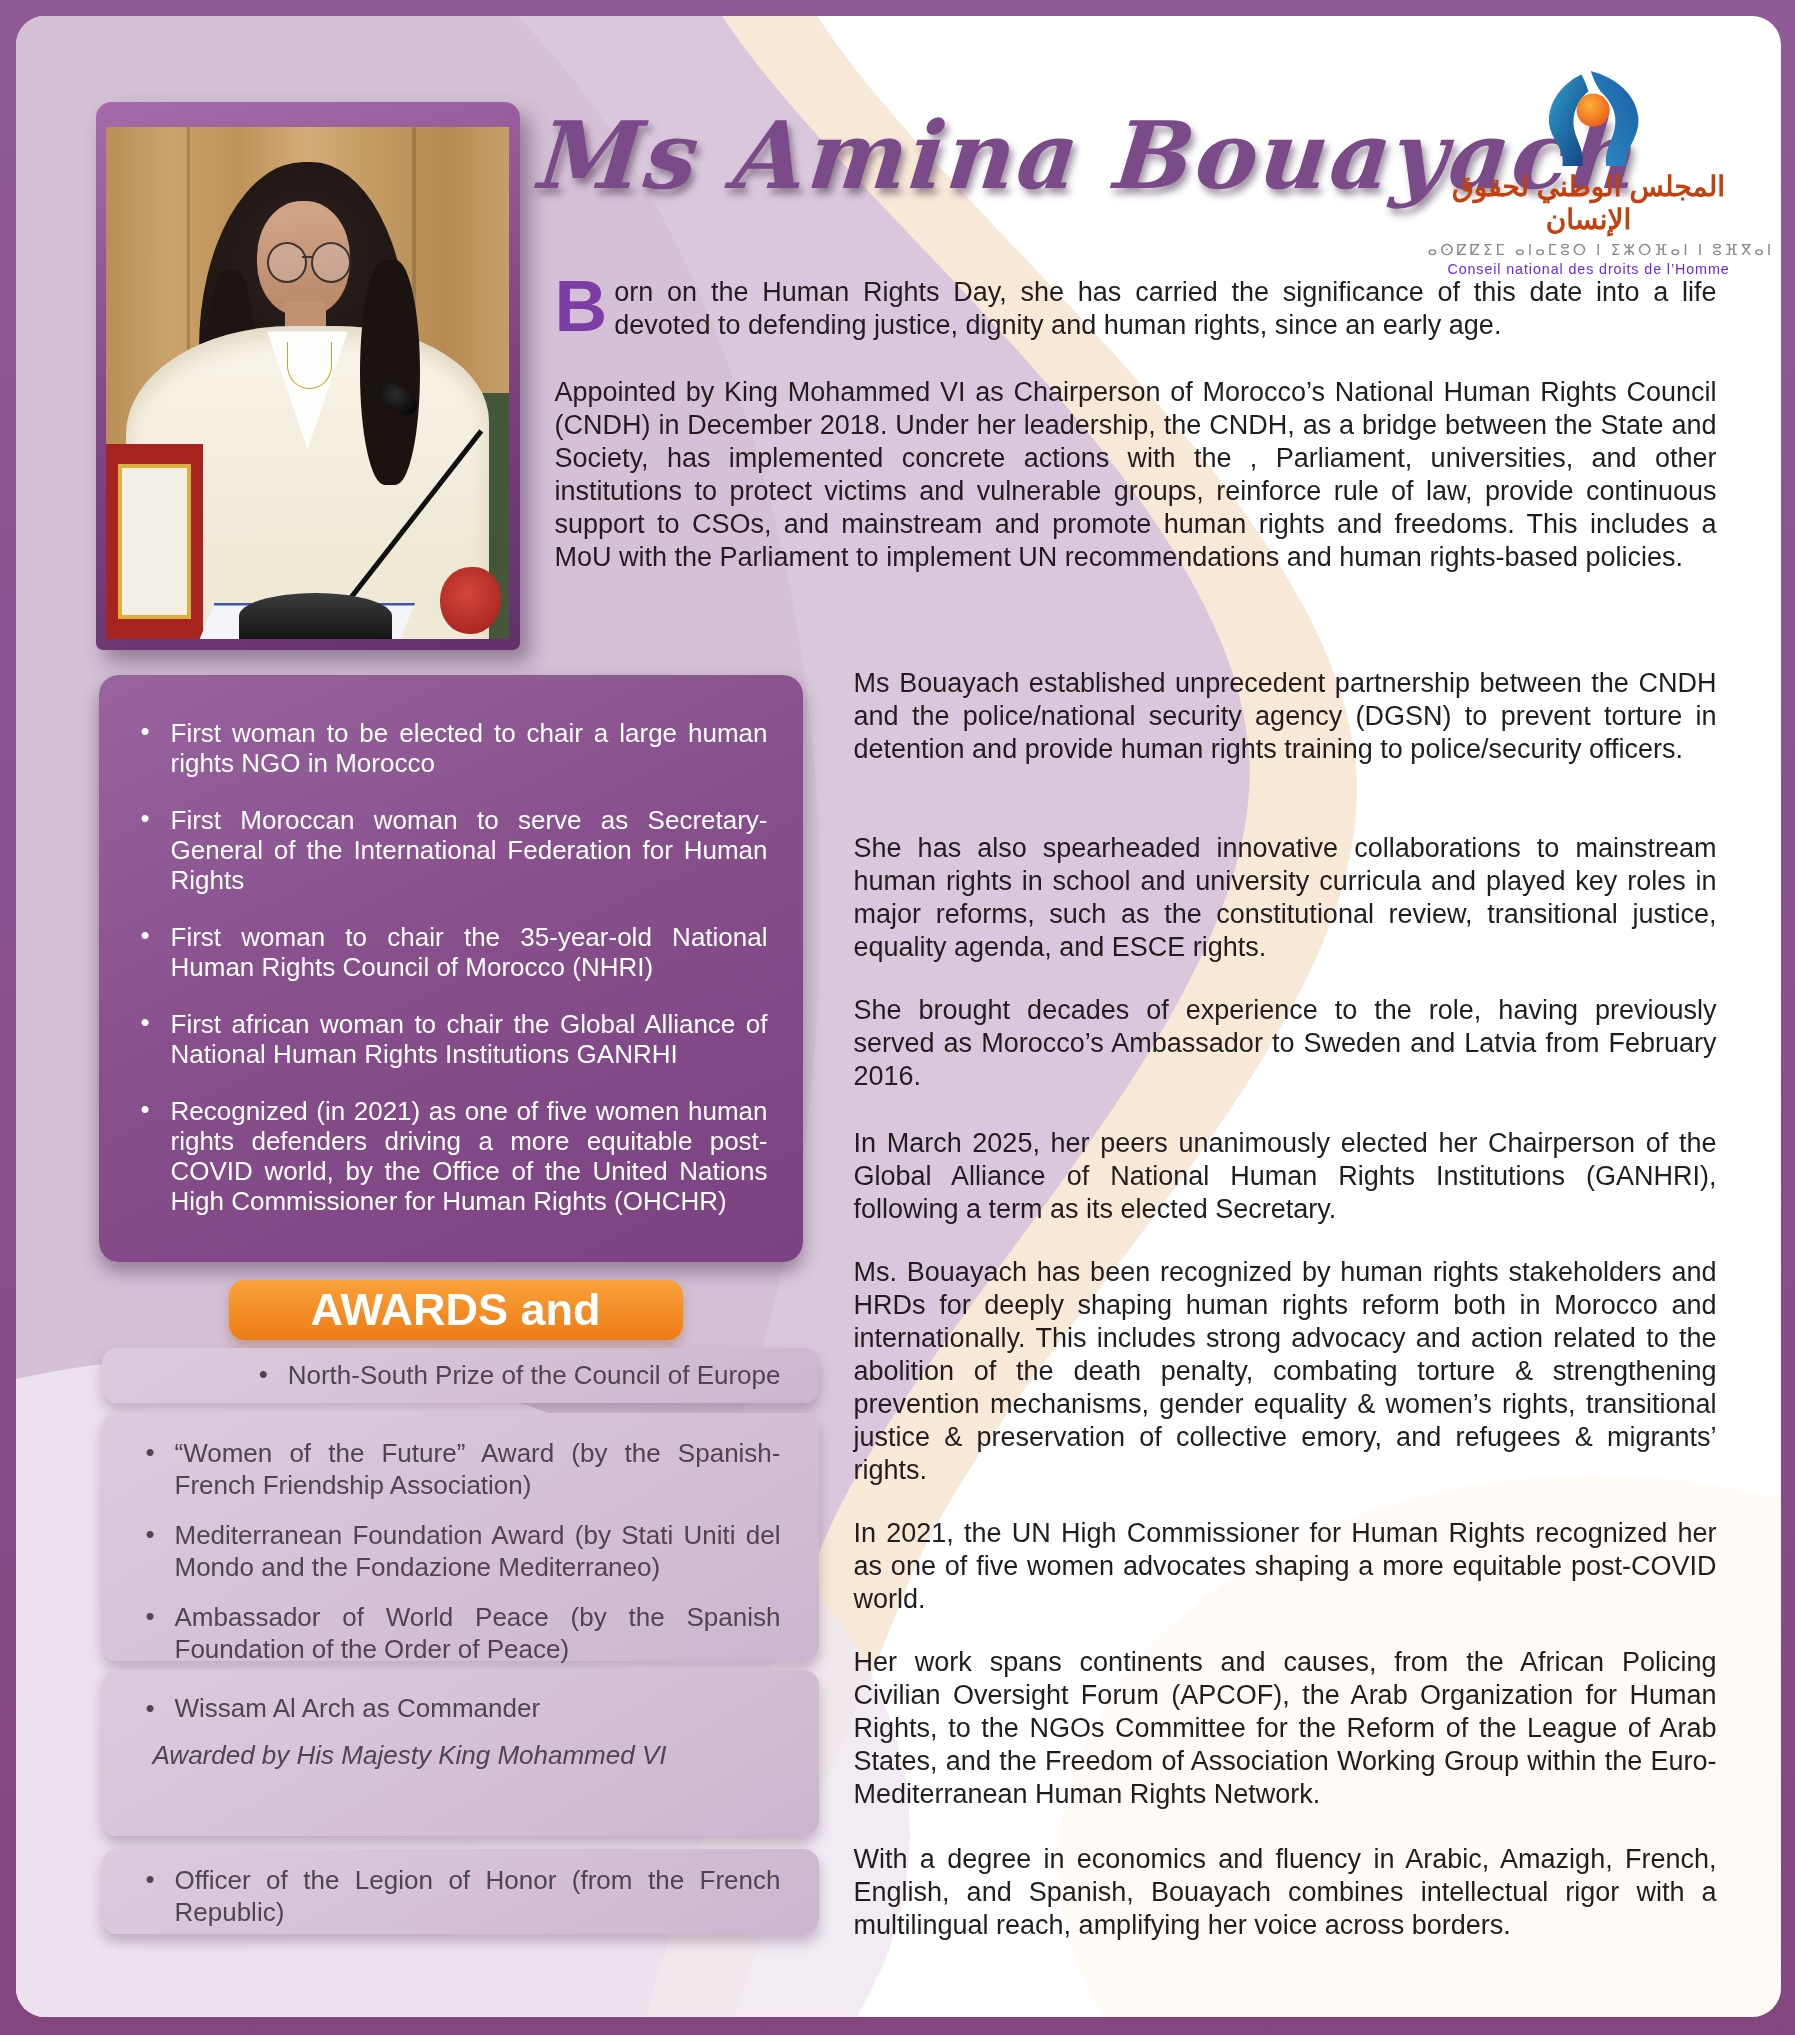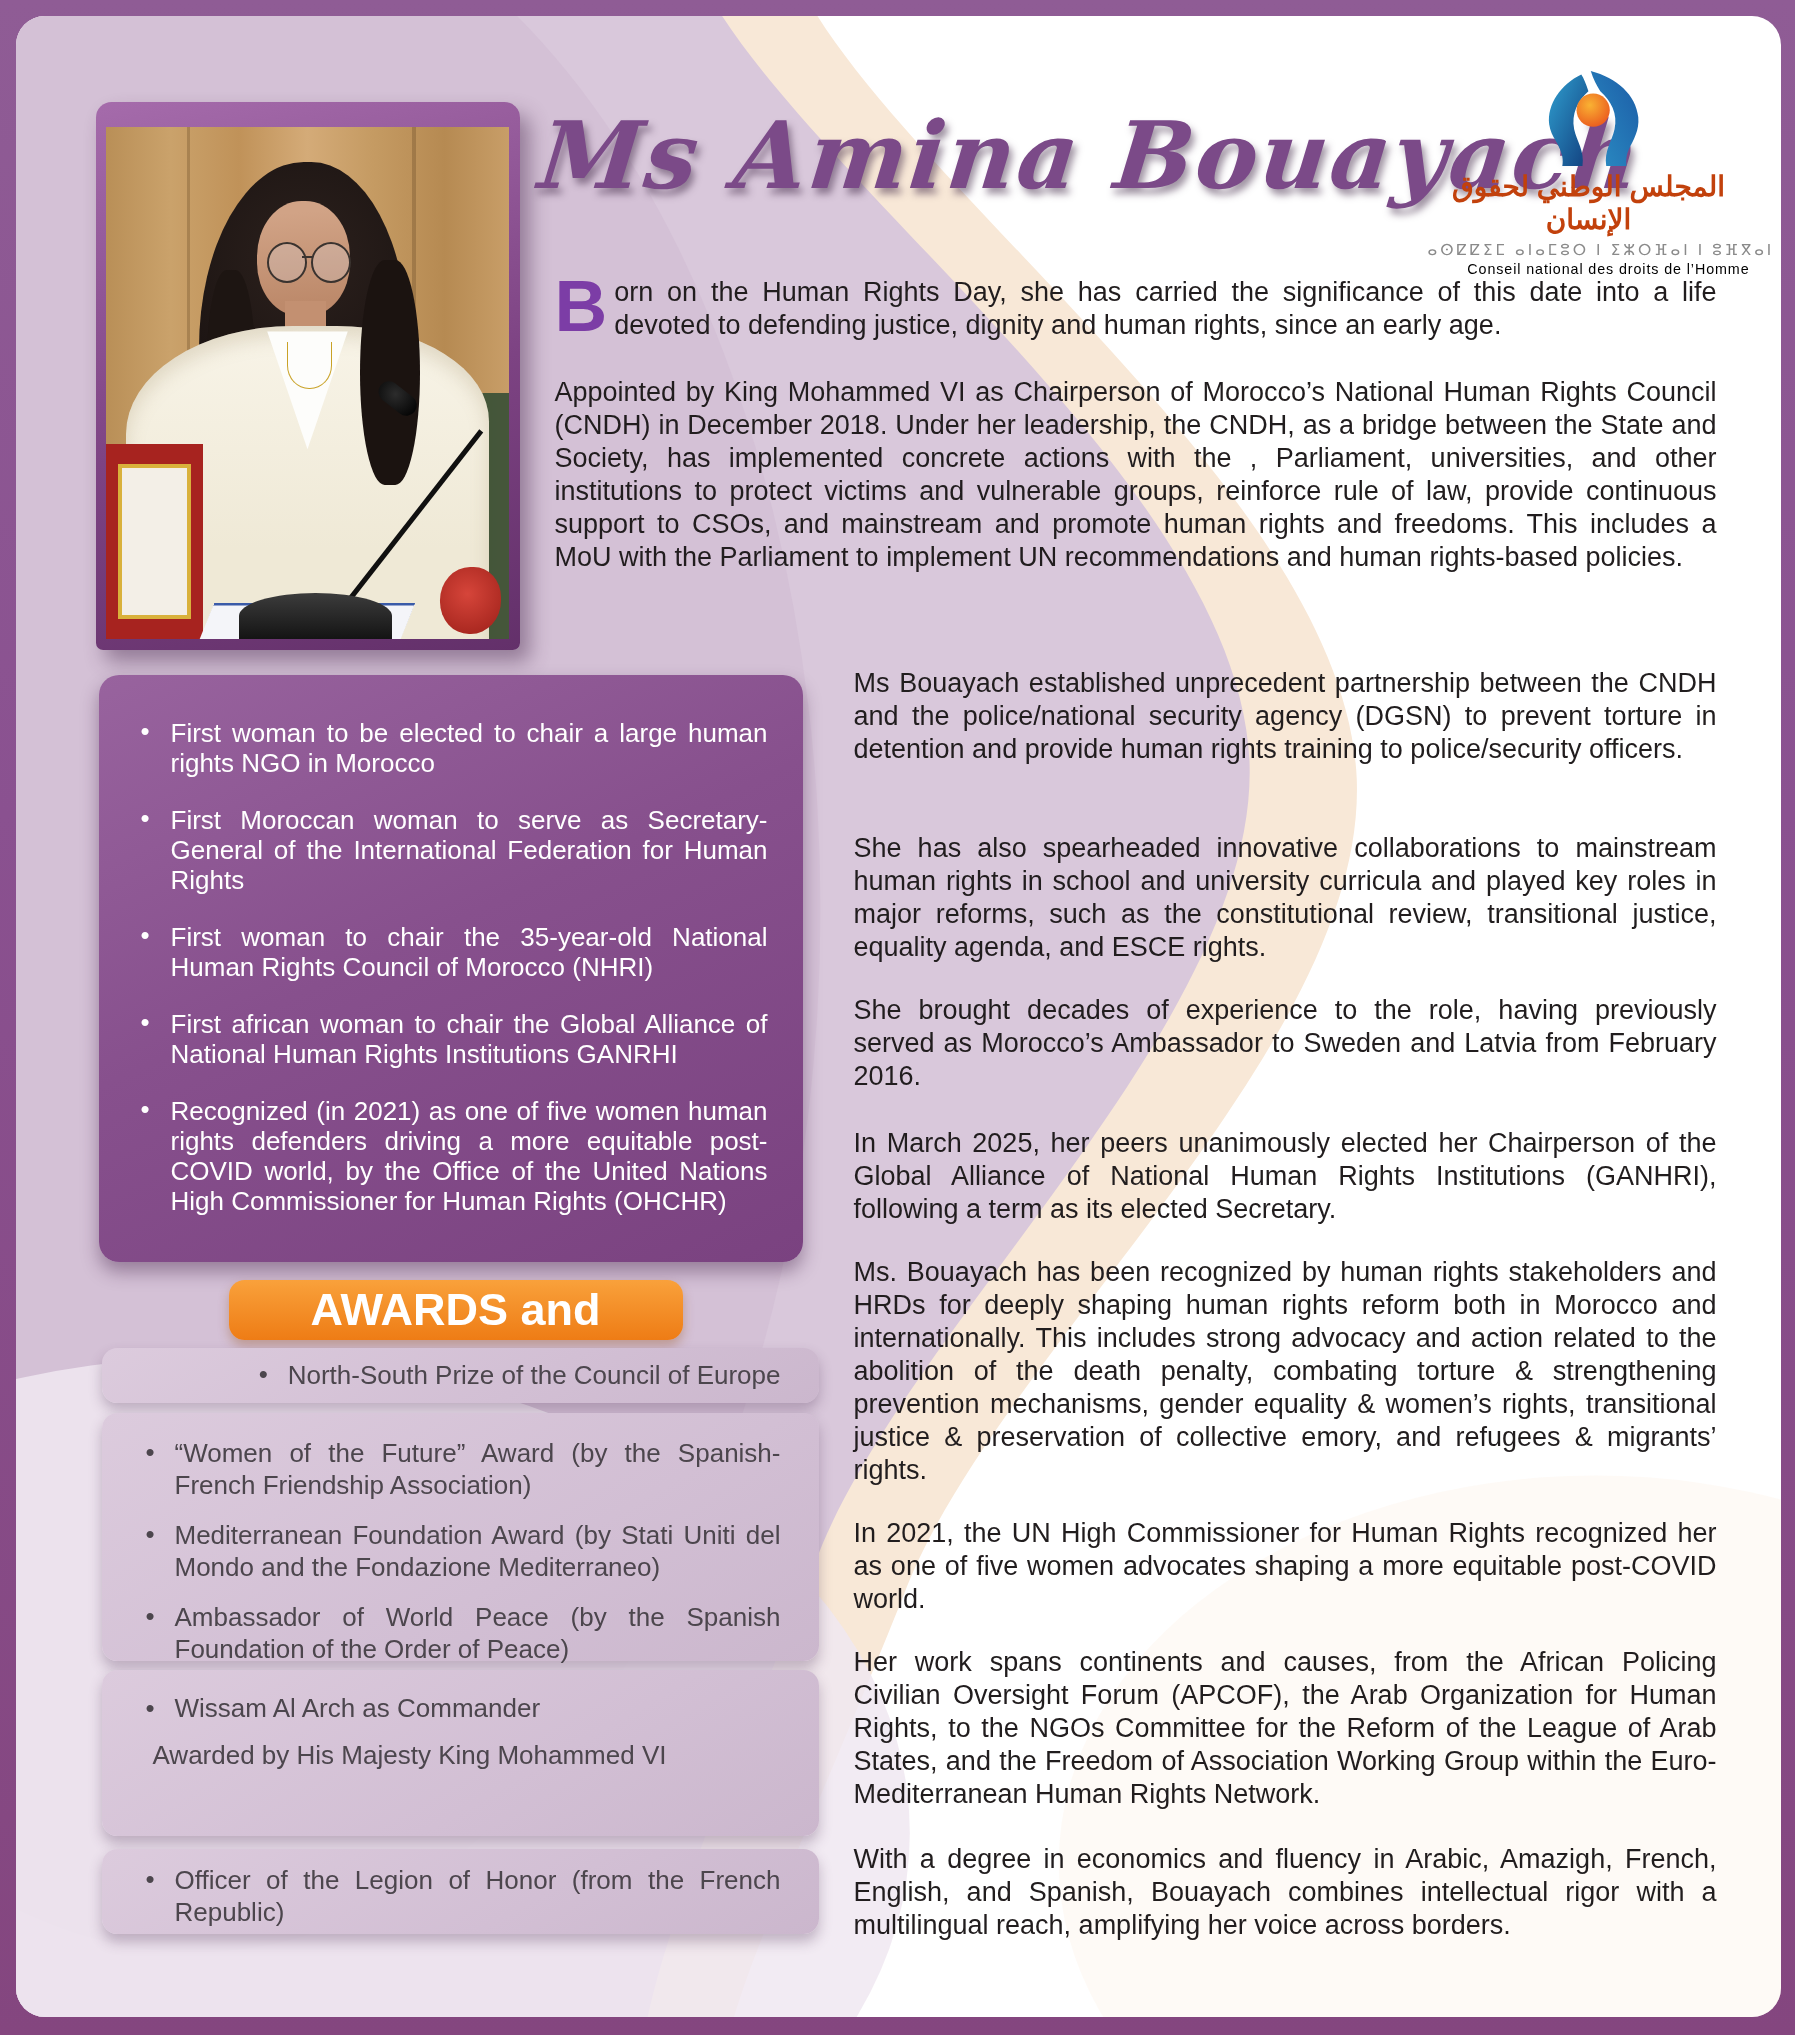--- a/index.html
+++ b/index.html
@@ -58,21 +58,21 @@
       background:radial-gradient(circle at 45% 40%,#d6453a,#9c1f18); border-radius:50% 45% 50% 48%; }
 
   
   .script-title { position:absolute; left:524px; top:85px; width:894px;
       font-family:"DejaVu Serif", serif; font-style:italic; font-weight:700;
       font-size:93px; letter-spacing:2.4px; color:#7b4a88; white-space:nowrap;
       transform:skewX(-6deg); text-shadow:4.2px 6px 7.1px rgba(70,45,75,.5); }
   .logo-block { position:absolute; left:1412px; top:55px; width:322px; text-align:center; }
   .logo-ar { font-size:28px; font-weight:bold; color:#c2410c; margin-top:2.4px; }
   .logo-tif { font-size:15px; color:#8a8a8a; letter-spacing:3px; margin-top:4.8px; white-space:nowrap; }
-  .logo-fr { font-size:14.3px; color:#000000; letter-spacing:0.9px; margin-top:2.4px;text-align:right; }
+  .logo-fr { font-size:14.3px; color:#6d28d9; letter-spacing:0.9px; margin-top:2.4px; }
 
   
   .intro-p, .rp { position:absolute; font-size:27px; line-height:33px; color:#211d1e;
       text-align:justify; }
   .intro-p { left:539px; width:1162px; }
   .rp { left:838px; width:863px; }
   .dropcap { float:left; font-size:73px; line-height:57px; font-weight:bold;
       color:#7c3da6; margin:1.2px 7.1px 0 0; }
 
   
@@ -94,21 +94,21 @@
       background:linear-gradient(150deg,#dccbdd 0%,#d2bfd4 60%,#cbb7cd 100%);
       border-radius:15.5px; box-shadow:0 7.1px 13px rgba(80,50,85,.3); color:#4c464d;justify-content:flex-end; }
   .award-box li { position:relative; padding-left:35px; font-size:26px; line-height:32px;
       margin-bottom:18px; text-align:justify; }
   .award-box li::before { content:"•"; position:absolute; left:6px; top:-0.6px; }
   .award-box li:last-child { margin-bottom:0; }
   .box1 { top:1332px; height:55px; padding:10.7px 38px; display:flex; align-items:center; }
   .box2 { top:1397px; height:248px; padding:24px 38px 18px 38px; }
   .box3 { top:1654px; height:166px; padding:22.6px 38px 14.3px 38px; }
   .box4 { top:1833px; height:85px; padding:15.5px 38px; }
-  .award-note { font-size:26px; line-height:31px; margin-top:15.5px; padding-left:13px; }
+  .award-note { font-size:26px; line-height:31px; margin-top:15.5px; padding-left:13px;font-style:italic; }
 </style>
 </head>
 <body>
 
 <div class="page">
   <div class="card">
 
     <svg class="bg-curves" viewBox="0 0 2962 3359" preserveAspectRatio="none">
       <path d="M 900 0 L 1345 0 C 1560 340 2230 830 2250 1280 C 2268 1730 1640 2250 1490 2650 C 1345 3010 1250 3210 1205 3359 L 900 3359 Z" fill="#f8e8d7"></path>
       <path d="M 0 0 L 1185 0 C 1400 330 2050 810 2070 1250 C 2088 1690 1480 2210 1340 2600 C 1200 2950 1105 3160 1060 3359 L 0 3359 Z" fill="#d9c8db"></path>

